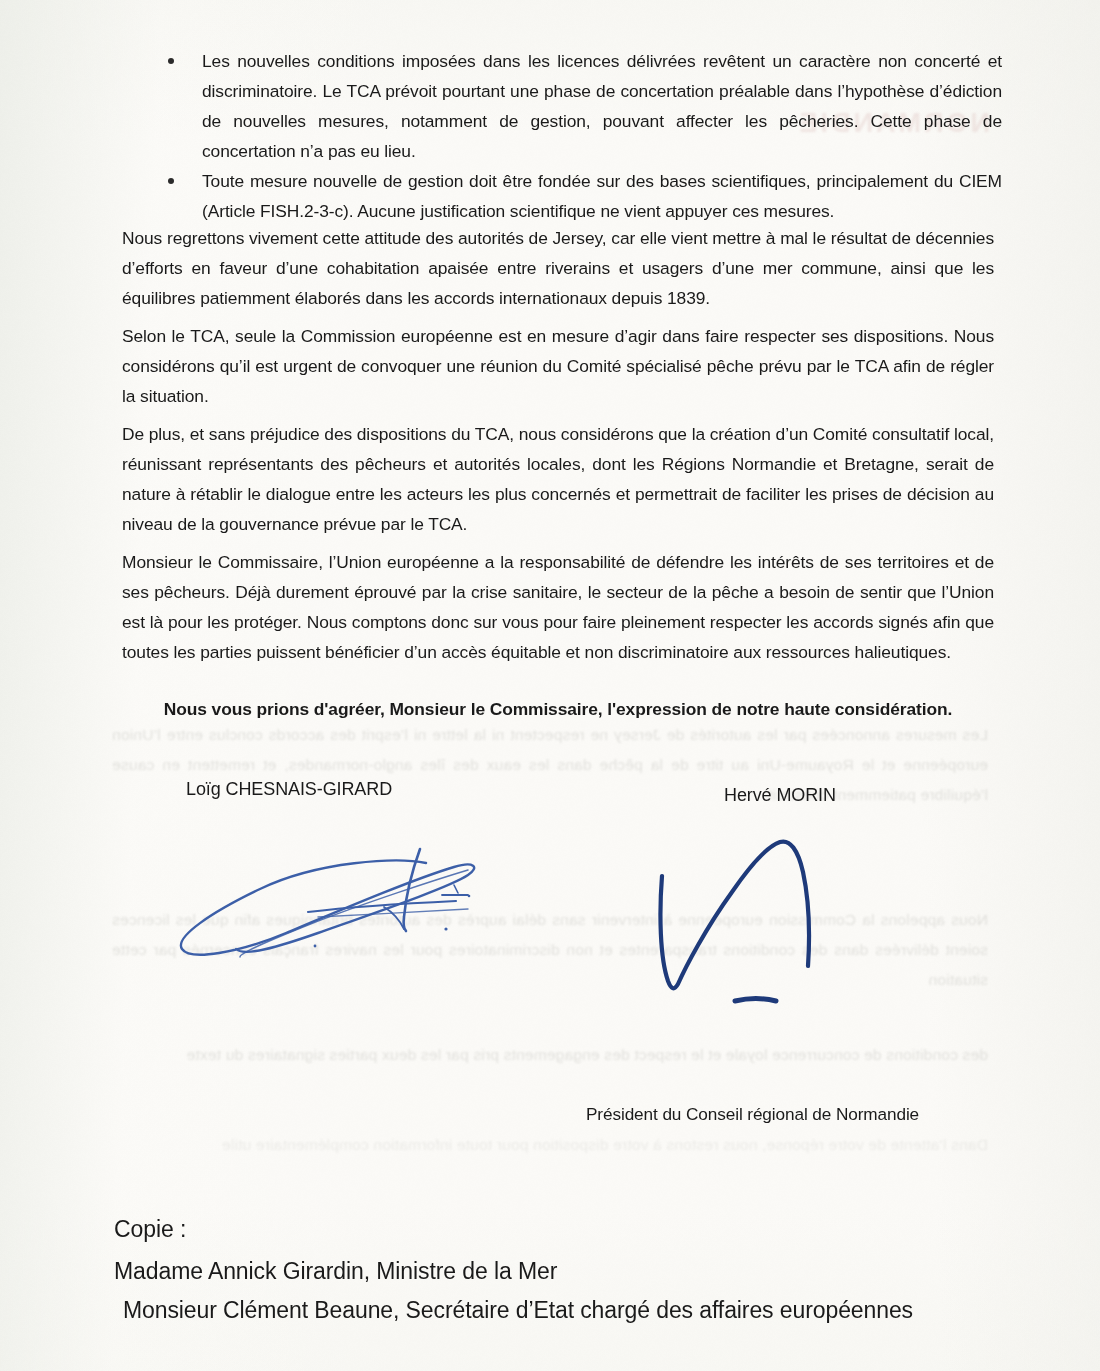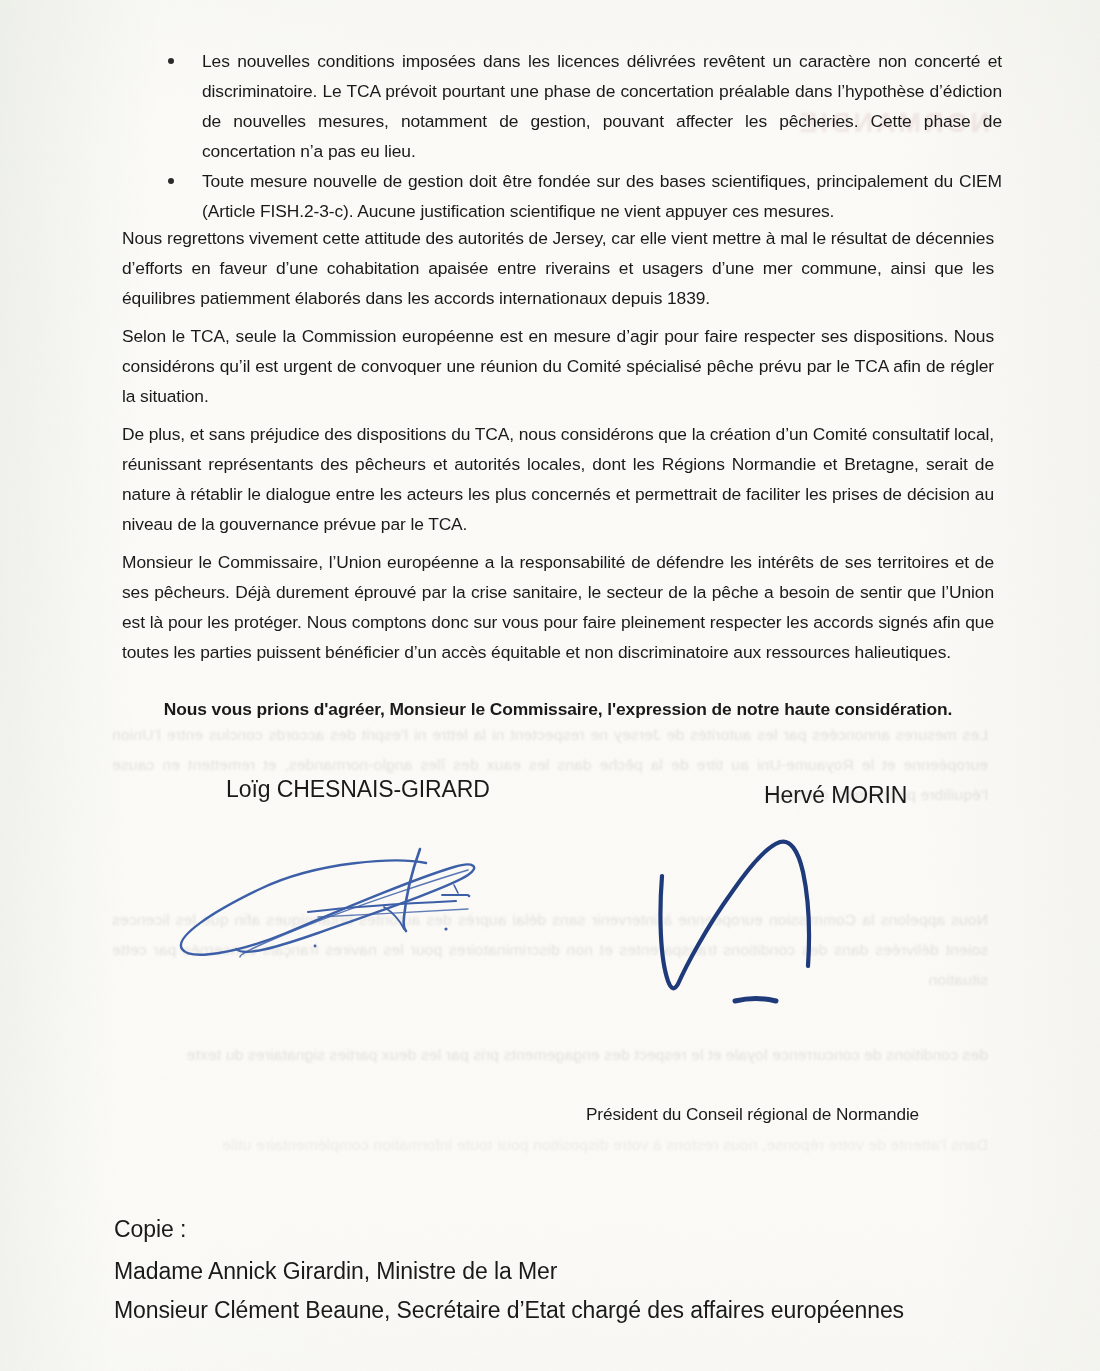--- a/index.html
+++ b/index.html
@@ -109,24 +109,23 @@
     margin: 8px;
     font-size: 17.4px;
     line-height: 30px;
     text-align: justify;
     letter-spacing: -0.1px;
   }
   p.para.nojust { text-align: center; font-weight: bold; }
 
   .sig-name {
     position: absolute;
-    font-size: 23px;
+    font-size: 18px;
     line-height: 24px;
     letter-spacing: -0.1px;
-    margin-left: 40px;
   }
   .sig-title {
     position: absolute;
     font-size: 17.2px;
     line-height: 24px;
     letter-spacing: -0.1px;
   }
 
   .signature {
     position: absolute;
@@ -176,21 +175,21 @@
   </div>
 
   <div class="content">
 
     <ul class="bullets">
       <li>Les nouvelles conditions imposées dans les licences délivrées revêtent un caractère non concerté et discriminatoire. Le TCA prévoit pourtant une phase de concertation préalable dans l’hypothèse d’édiction de nouvelles mesures, notamment de gestion, pouvant affecter les pêcheries. Cette phase de concertation n’a pas eu lieu.</li>
       <li>Toute mesure nouvelle de gestion doit être fondée sur des bases scientifiques, principalement du CIEM (Article FISH.2-3-c). Aucune justification scientifique ne vient appuyer ces mesures.</li>
     </ul>
 
     <p class="para" style="top:215px;">Nous regrettons vivement cette attitude des autorités de Jersey, car elle vient mettre à mal le résultat de décennies d’efforts en faveur d’une cohabitation apaisée entre riverains et usagers d’une mer commune, ainsi que les équilibres patiemment élaborés dans les accords internationaux depuis 1839.</p>
-    <p class="para" style="top:313px;">Selon le TCA, seule la Commission européenne est en mesure d’agir pour faire respecter ses dispositions. Nous considérons qu’il est urgent de convoquer une réunion du Comité spécialisé pêche prévu par le TCA afin de régler la situation.</p>
+    <p class="para" style="top:313px;">Selon le TCA, seule la Commission européenne est en mesure d’agir dans faire respecter ses dispositions. Nous considérons qu’il est urgent de convoquer une réunion du Comité spécialisé pêche prévu par le TCA afin de régler la situation.</p>
     <p class="para" style="top:411px;">De plus, et sans préjudice des dispositions du TCA, nous considérons que la création d’un Comité consultatif local, réunissant représentants des pêcheurs et autorités locales, dont les Régions Normandie et Bretagne, serait de nature à rétablir le dialogue entre les acteurs les plus concernés et permettrait de faciliter les prises de décision au niveau de la gouvernance prévue par le TCA.</p>
     <p class="para" style="top:539px;">Monsieur le Commissaire, l’Union européenne a la responsabilité de défendre les intérêts de ses territoires et de ses pêcheurs. Déjà durement éprouvé par la crise sanitaire, le secteur de la pêche a besoin de sentir que l’Union est là pour les protéger. Nous comptons donc sur vous pour faire pleinement respecter les accords signés afin que toutes les parties puissent bénéficier d’un accès équitable et non discriminatoire aux ressources halieutiques.</p>
     <p class="para nojust" style="top:686px;">Nous vous prions d'agréer, Monsieur le Commissaire, l'expression de notre haute considération.</p>
 
     <div class="sig-name" style="left:186px; top:777px;">Loïg CHESNAIS-GIRARD</div>
     <div class="sig-name" style="left:724px; top:783px;">Hervé MORIN</div>
 
     <svg class="signature" style="left:168px; top:845px;" width="330" height="125" viewBox="0 0 330 125">
       <g fill="none" stroke="#3c5fa8" stroke-linecap="round" stroke-linejoin="round">
         <path d="M258 18 C 230 12, 150 16, 92 44 C 44 67, 6 92, 14 104 C 22 116, 70 108, 118 88 C 180 62, 246 34, 286 22 C 306 16, 312 22, 300 30 C 282 42, 212 66, 150 88 C 110 102, 76 112, 68 104" stroke-width="2.4"></path>
@@ -211,16 +210,16 @@
       <g fill="none" stroke="#1e3a7a" stroke-linecap="round" stroke-linejoin="round">
         <path d="M22 58 C 19 96, 20 140, 28 163 C 31 171, 34 173, 38 166 C 46 148, 66 110, 92 74 C 112 45, 128 28, 140 24 C 150 21, 158 32, 163 54 C 169 82, 170 118, 168 148" stroke-width="4.2"></path>
         <path d="M95 183 C 108 180, 124 180, 136 183" stroke-width="5"></path>
       </g>
     </svg>
 
     <div class="sig-title" style="left:586px; top:1102px;">Président du Conseil régional de Normandie</div>
 
     <div class="copy-label" style="top:1216px;">Copie :</div>
     <div class="copy-line" style="top:1258px;">Madame Annick Girardin, Ministre de la Mer</div>
-    <div class="copy-line" style="top:1297px;">Monsieur Clément Beaune, Secrétaire d’Etat chargé des affaires européennes</div>
+    <div class="copy-line" style="top:1297px;margin-left:9px;">Monsieur Clément Beaune, Secrétaire d’Etat chargé des affaires européennes</div>
 
   </div>
 </div>
 
 </body></html>

